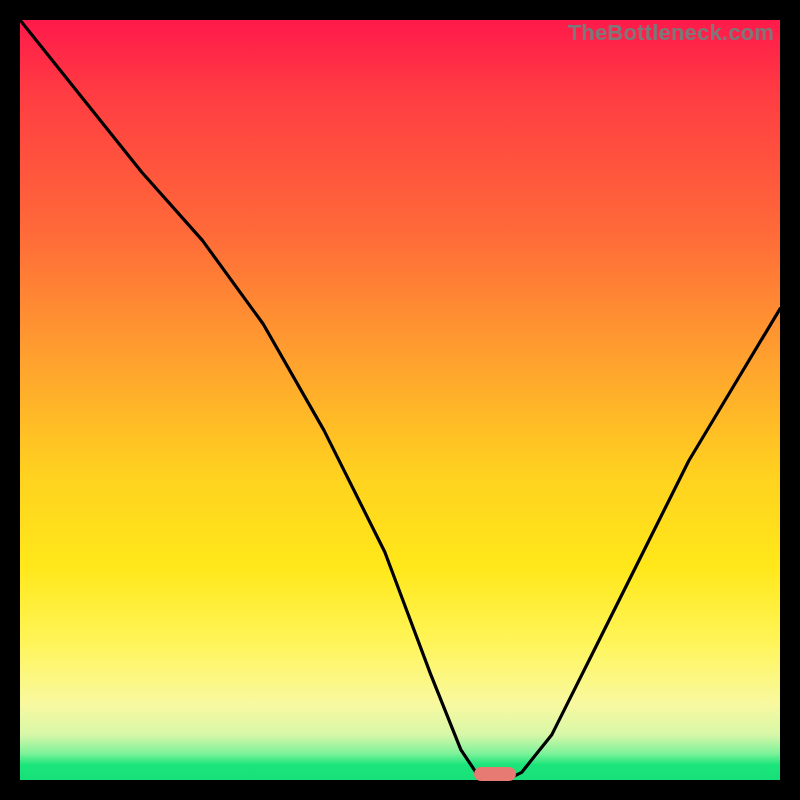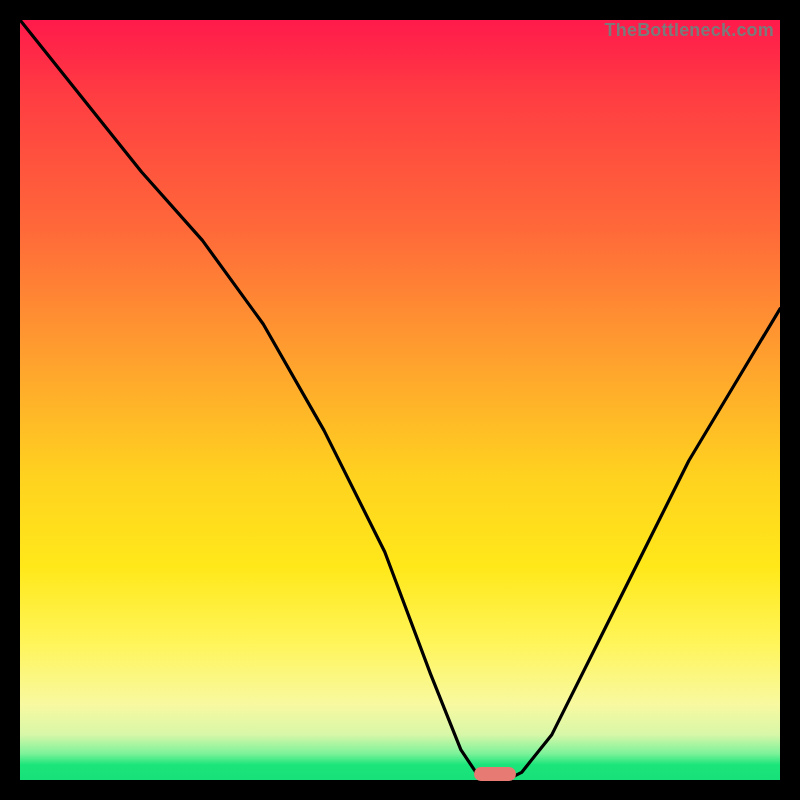--- a/index.html
+++ b/index.html
@@ -37,21 +37,21 @@
       #d8f7a8 94%,
       #7ef29a 96.5%,
       #1be57a 98%,
       #17e07a 100%
     );
   }
   .watermark {
     position: absolute;
     top: 0px;
     right: 6px;
-    font-size: 18px;
+    font-size: 22px;
     font-weight: 600;
     color: #7a7a7a;
     letter-spacing: 0.2px;
     user-select: none;
   }
   .curve {
     position: absolute;
     left: 0;
     top: 0;
     width: 760px;

